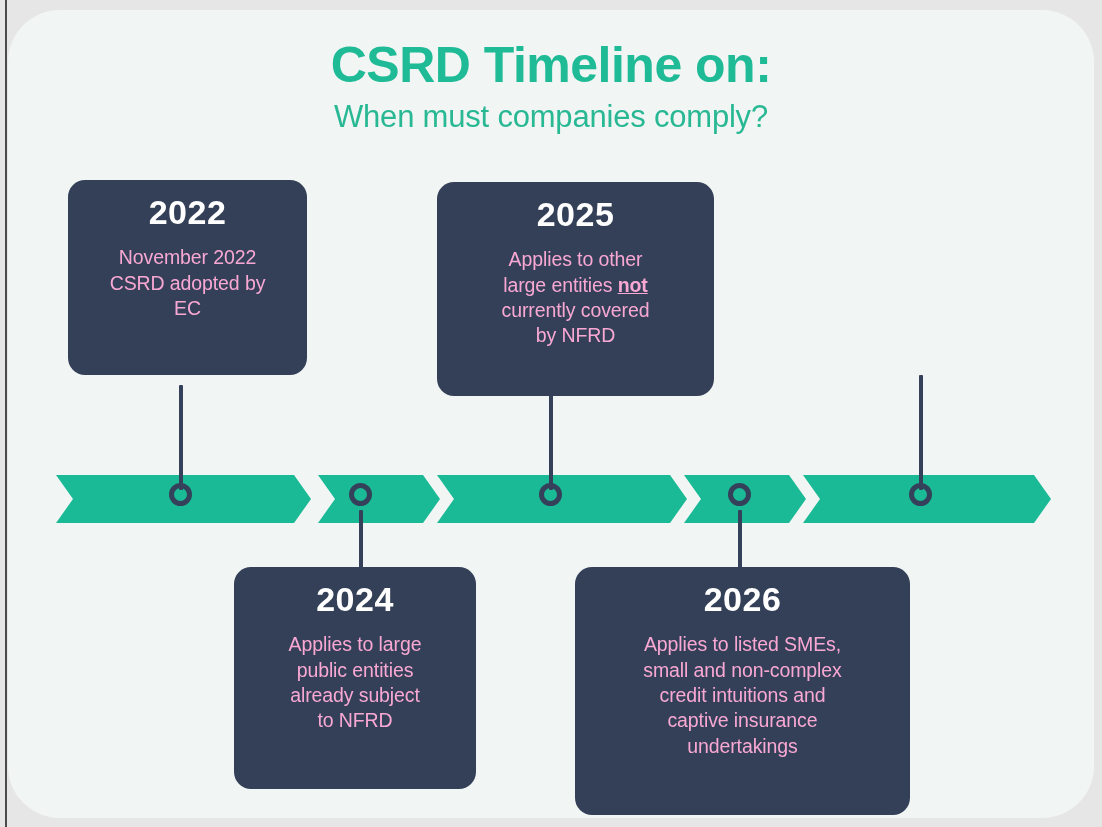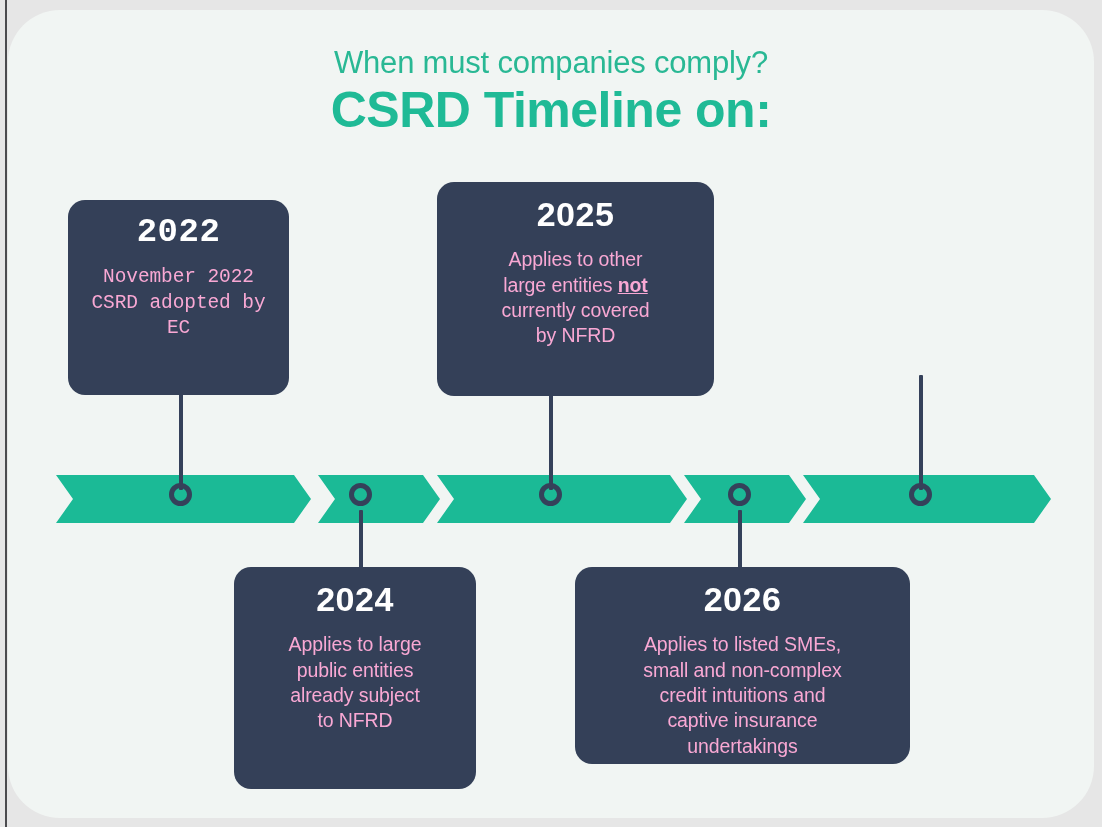--- a/index.html
+++ b/index.html
@@ -136,22 +136,22 @@
   .card-desc u { text-decoration: underline; font-weight: bold; }
 </style>
 </head>
 <body>
 
 <div id="left-edge-strip"></div>
 
 <div id="canvas-panel">
 
   <div id="heading-block">
+    <div id="title-text">CSRD Timeline on:</div>
     <div id="subtitle-text">When must companies comply?</div>
-    <div id="title-text">CSRD Timeline on:</div>
   </div>
 
   <div id="timeline-bar">
     <div class="timeline-segment seg-first" style="left:0px;width:255px;"></div>
     <div class="timeline-segment seg-mid" style="left:262px;width:122px;"></div>
     <div class="timeline-segment seg-mid" style="left:381px;width:250px;"></div>
     <div class="timeline-segment seg-mid" style="left:628px;width:122px;"></div>
     <div class="timeline-segment seg-last" style="left:747px;width:248px;"></div>
   </div>
 
@@ -164,21 +164,21 @@
   <div class="connector-stem" style="left:351px;top:500px;height:62px;"></div>
 
   <div class="connector-stem" style="left:730px;top:500px;height:62px;"></div>
 
   <div class="node-marker" style="left:161px;top:473px;"></div>
   <div class="node-marker" style="left:341px;top:473px;"></div>
   <div class="node-marker" style="left:531px;top:473px;"></div>
   <div class="node-marker" style="left:720px;top:473px;"></div>
   <div class="node-marker" style="left:901px;top:473px;"></div>
 
-  <div class="milestone-card" style="left:60px;top:190px;width:221px;height:195px;font-family:Liberation Mono, monospace;">
+  <div class="milestone-card" style="left:60px;top:170px;width:239px;height:195px;">
     <div class="card-year">2022</div>
     <div class="card-desc">
       <div>November 2022</div>
       <div>CSRD adopted by</div>
       <div>EC</div>
     </div>
   </div>
 
   <div class="milestone-card" style="left:429px;top:172px;width:277px;height:214px;">
     <div class="card-year">2025</div>
@@ -194,21 +194,21 @@
   <div class="milestone-card" style="left:226px;top:557px;width:242px;height:222px;">
     <div class="card-year">2024</div>
     <div class="card-desc">
       <div>Applies to large</div>
       <div>public entities</div>
       <div>already subject</div>
       <div>to NFRD</div>
     </div>
   </div>
 
-  <div class="milestone-card" style="left:567px;top:557px;width:335px;height:197px;">
+  <div class="milestone-card" style="left:567px;top:557px;width:335px;height:248px;">
     <div class="card-year">2026</div>
     <div class="card-desc">
       <div>Applies to listed SMEs,</div>
       <div>small and non-complex</div>
       <div>credit intuitions and</div>
       <div>captive insurance</div>
       <div>undertakings</div>
     </div>
   </div>
 

